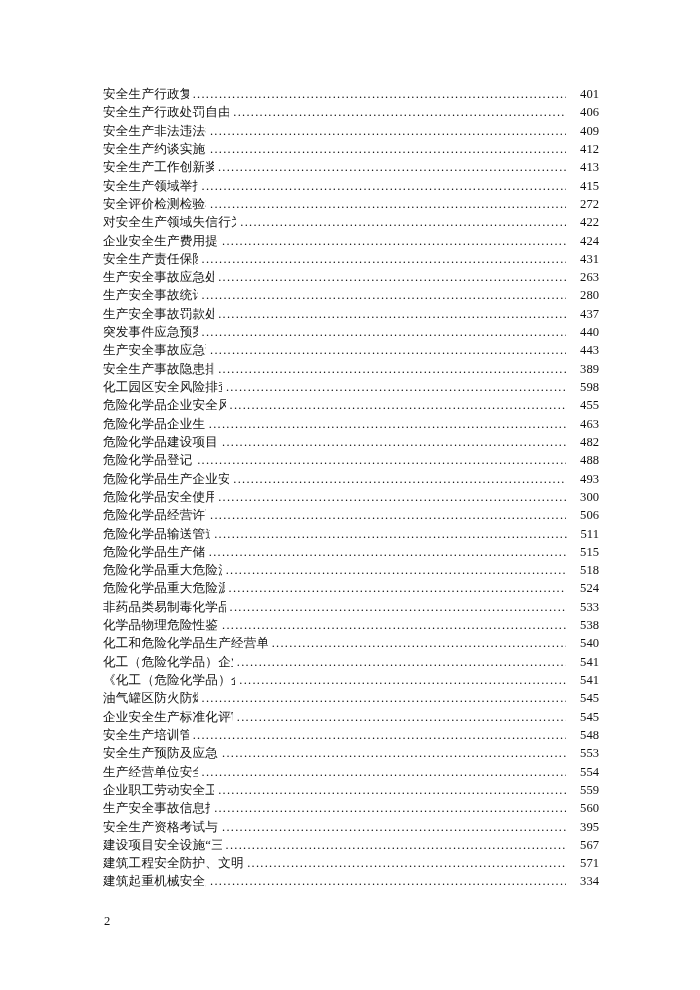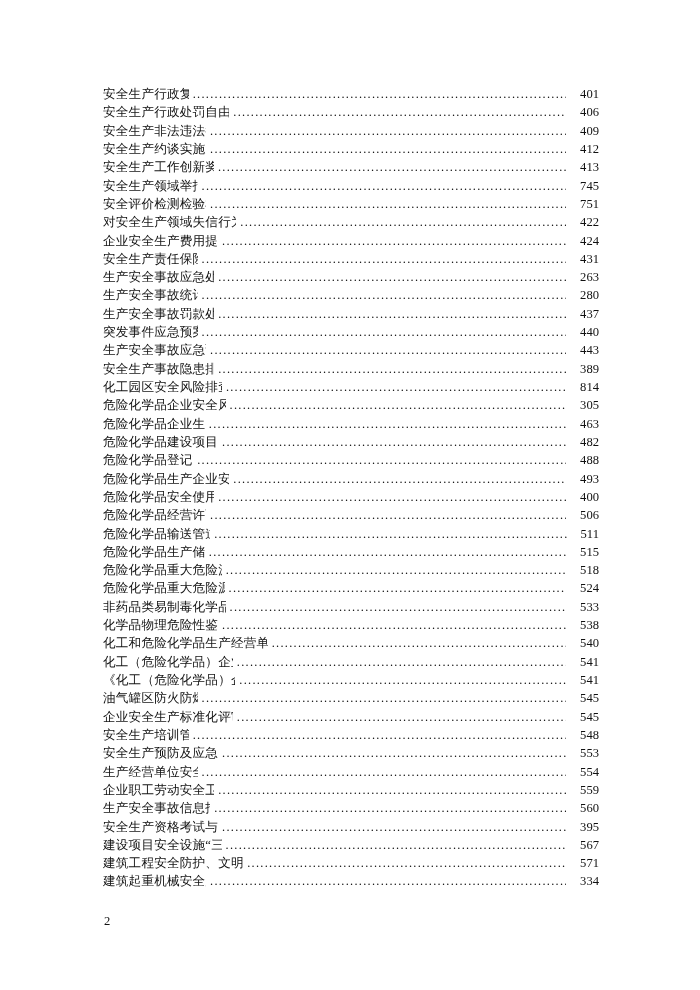--- a/index.html
+++ b/index.html
@@ -97,27 +97,27 @@
 
   <li class="toc-row">
     <span class="toc-title">安全生产工作创新奖励管理暂行办法（2011 年）</span>
     <span class="leader"></span>
     <span class="toc-page">413</span>
   </li>
 
   <li class="toc-row">
     <span class="toc-title">安全生产领域举报奖励办法（2018 年）</span>
     <span class="leader"></span>
-    <span class="toc-page">745</span>
+    <span class="toc-page">415</span>
   </li>
 
   <li class="toc-row">
     <span class="toc-title">安全评价检测检验机构管理办法（2019 年）</span>
     <span class="leader"></span>
-    <span class="toc-page">751</span>
+    <span class="toc-page">272</span>
   </li>
 
   <li class="toc-row">
     <span class="toc-title">对安全生产领域失信行为开展联合惩戒的实施办法（2017 年）</span>
     <span class="leader"></span>
     <span class="toc-page">422</span>
   </li>
 
   <li class="toc-row">
     <span class="toc-title">企业安全生产费用提取和使用管理办法（2012 年）</span>
@@ -163,27 +163,27 @@
 
   <li class="toc-row">
     <span class="toc-title">安全生产事故隐患排查治理暂行规定（2007 年）</span>
     <span class="leader"></span>
     <span class="toc-page">389</span>
   </li>
 
   <li class="toc-row">
     <span class="toc-title">化工园区安全风险排查治理导则（试行）（2019 年）</span>
     <span class="leader"></span>
-    <span class="toc-page">814</span>
+    <span class="toc-page">598</span>
   </li>
 
   <li class="toc-row">
     <span class="toc-title">危险化学品企业安全风险隐患排查治理导则（2019 年）</span>
     <span class="leader"></span>
-    <span class="toc-page">305</span>
+    <span class="toc-page">455</span>
   </li>
 
   <li class="toc-row">
     <span class="toc-title">危险化学品企业生产安全事故应急准备指南</span>
     <span class="leader"></span>
     <span class="toc-page">463</span>
   </li>
 
   <li class="toc-row">
     <span class="toc-title">危险化学品建设项目安全监督管理办法（2015 年）</span>
@@ -199,21 +199,21 @@
 
   <li class="toc-row">
     <span class="toc-title">危险化学品生产企业安全生产许可证实施办法（2017 年）</span>
     <span class="leader"></span>
     <span class="toc-page">493</span>
   </li>
 
   <li class="toc-row">
     <span class="toc-title">危险化学品安全使用许可证实施办法（2017 年）</span>
     <span class="leader"></span>
-    <span class="toc-page">400</span>
+    <span class="toc-page">300</span>
   </li>
 
   <li class="toc-row">
     <span class="toc-title">危险化学品经营许可证管理办法（2015 年）</span>
     <span class="leader"></span>
     <span class="toc-page">506</span>
   </li>
 
   <li class="toc-row">
     <span class="toc-title">危险化学品输送管道安全管理规定（2015 年）</span>

